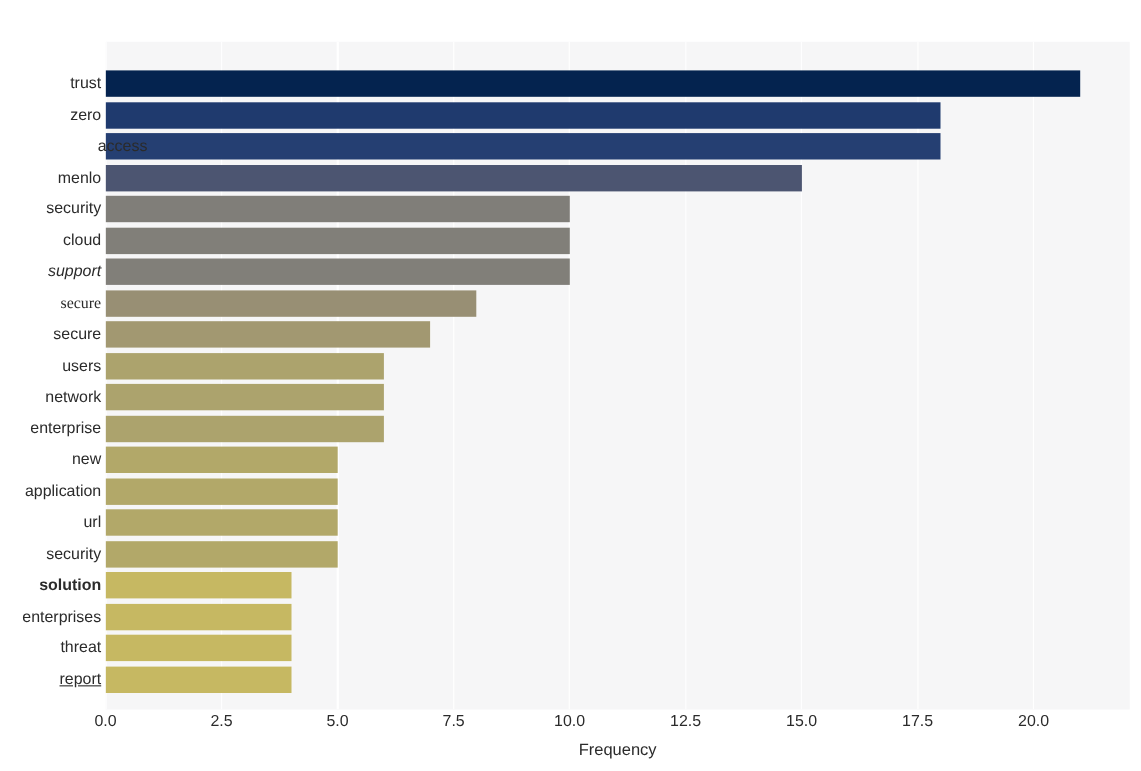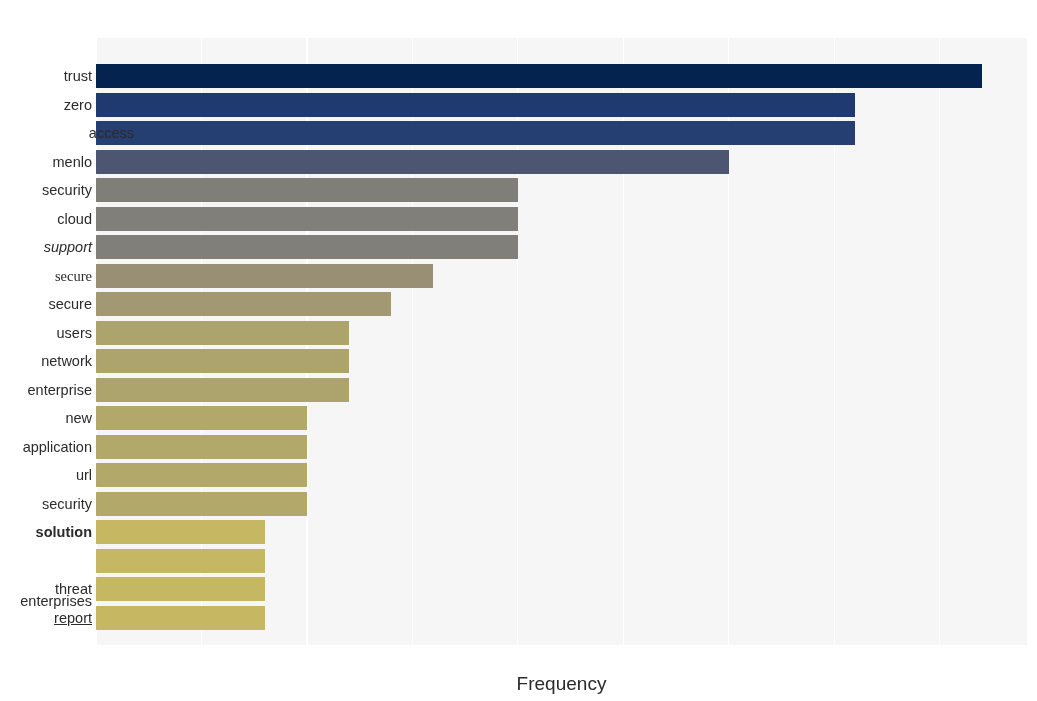--- a/index.html
+++ b/index.html
@@ -106,21 +106,21 @@
     white-space: nowrap;
   }
 
   
   #xlabel {
     position: absolute;
     left: 96px;
     top: 673px;
     width: 931px;
     text-align: center;
-    font-size: 19px;
+    font-size: 15px;
     color: #2b2b2b;
   }
 </style>
 </head>
 <body>
 
 <div id="figure">
 
 
   <div id="plot-area">
@@ -210,21 +210,32 @@
       <div class="ytick-item" style="top: 225.5px; padding-right: 8px; box-sizing: border-box; font-family: Liberation Serif, serif;">secure</div>
       <div class="ytick-item" style="top: 254px; padding-right: 8px; box-sizing: border-box;">secure</div>
       <div class="ytick-item" style="top: 282.5px; padding-right: 8px; box-sizing: border-box;">users</div>
       <div class="ytick-item" style="top: 311px; padding-right: 8px; box-sizing: border-box;">network</div>
       <div class="ytick-item" style="top: 339.5px; padding-right: 8px; box-sizing: border-box;">enterprise</div>
       <div class="ytick-item" style="top: 368px; padding-right: 8px; box-sizing: border-box;">new</div>
       <div class="ytick-item" style="top: 396.5px; padding-right: 8px; box-sizing: border-box;">application</div>
       <div class="ytick-item" style="top: 425px; padding-right: 8px; box-sizing: border-box;">url</div>
       <div class="ytick-item" style="top: 453.5px; padding-right: 8px; box-sizing: border-box;">security</div>
       <div class="ytick-item" style="top: 482px; padding-right: 8px; box-sizing: border-box; font-weight: bold;">solution</div>
-      <div class="ytick-item" style="top: 510.5px; padding-right: 8px; box-sizing: border-box; margin-top: 40px;">enterprises</div>
+      <div class="ytick-item" style="top: 510.5px; padding-right: 8px; box-sizing: border-box;">enterprises</div>
       <div class="ytick-item" style="top: 539px; padding-right: 8px; box-sizing: border-box;">threat</div>
       <div class="ytick-item" style="top: 567.5px; padding-right: 8px; box-sizing: border-box; text-decoration: underline;">report</div>
     </div>
 
+  <div id="xtick-layer">
+      <div class="xtick-item" style="left: 96px;">0.0</div>
+      <div class="xtick-item" style="left: 201.46px;">2.5</div>
+      <div class="xtick-item" style="left: 306.92px;">5.0</div>
+      <div class="xtick-item" style="left: 412.38px;">7.5</div>
+      <div class="xtick-item" style="left: 517.84px;">10.0</div>
+      <div class="xtick-item" style="left: 623.3px;">12.5</div>
+      <div class="xtick-item" style="left: 728.759px;">15.0</div>
+      <div class="xtick-item" style="left: 834.219px;">17.5</div>
+      <div class="xtick-item" style="left: 939.679px;">20.0</div>
+    </div>
 
   <div id="xlabel">Frequency</div>
 
 </div>
 
 </body></html>

